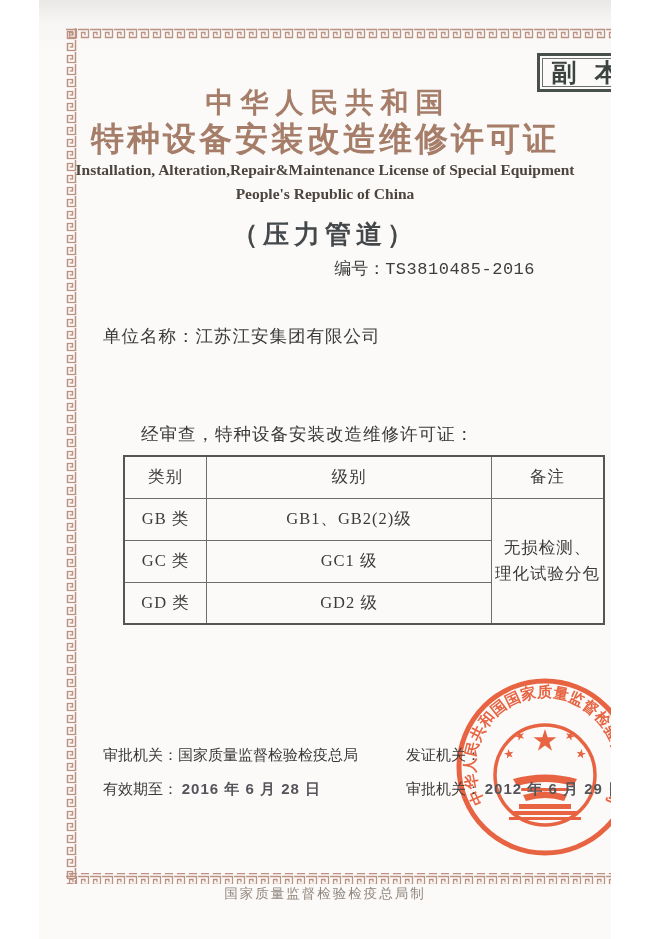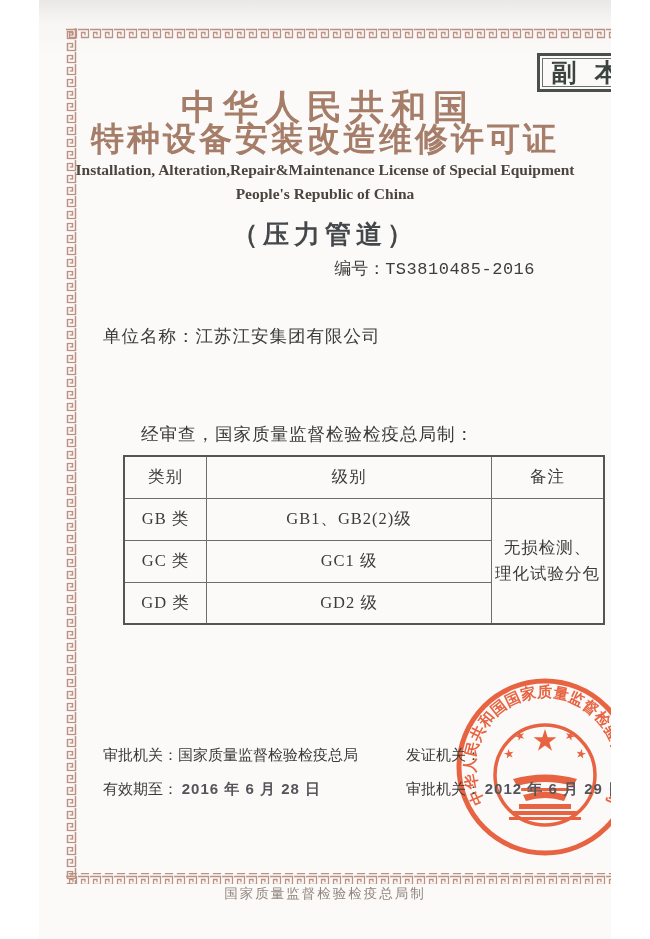--- a/index.html
+++ b/index.html
@@ -26,21 +26,21 @@
     width: 97px; height: 39px;
     border: 3px solid #49504b;
     box-shadow: inset 0 0 0 2px #fbfaf8, inset 0 0 0 3px #6b716c;
     display: flex; align-items: center; justify-content: center;
     font-size: 25px; font-weight: bold; color: #3c443f;
     letter-spacing: 6px; text-indent: 6px;
   }
 
   .title-cn-1 {
     position: absolute; top: 84px; left: 0; right: 0;
-    text-align: center; font-size: 35px; font-weight: bold;
+    text-align: center; font-size: 28px; font-weight: bold;
     color: #a57d69; letter-spacing: 7px; padding-left: 6px;
   }
   .title-cn-2 {
     position: absolute; top: 117px; left: 0; right: 0;
     text-align: center; font-size: 33px; font-weight: bold;
     color: #a57d69; letter-spacing: 3px;
   }
   .title-en-1 {
     position: absolute; top: 161px; left: 0; right: 0;
     text-align: center; font-size: 15.5px; font-weight: bold; color: #4c443e;
@@ -124,21 +124,21 @@
   <div class="category-line">（压力管道）</div>
 
   <div class="license-no">
     <span class="label">编号：</span><span class="value">TS3810485-2016</span>
   </div>
 
   <div class="field-line" style="left:64px; top:324px;">
     <span class="label">单位名称：</span><span class="value">江苏江安集团有限公司</span>
   </div>
 
-  <div class="intro-line">经审查，国家质量监督检验检疫总局制：</div>
+  <div class="intro-line">经审查，特种设备安装改造维修许可证：</div>
 
   <table class="scope-table">
     <colgroup>
       <col style="width:83px">
         <col style="width:286px">
         <col style="width:113px">
     </colgroup>
     <thead>
       <tr>
         <th>类别</th>

